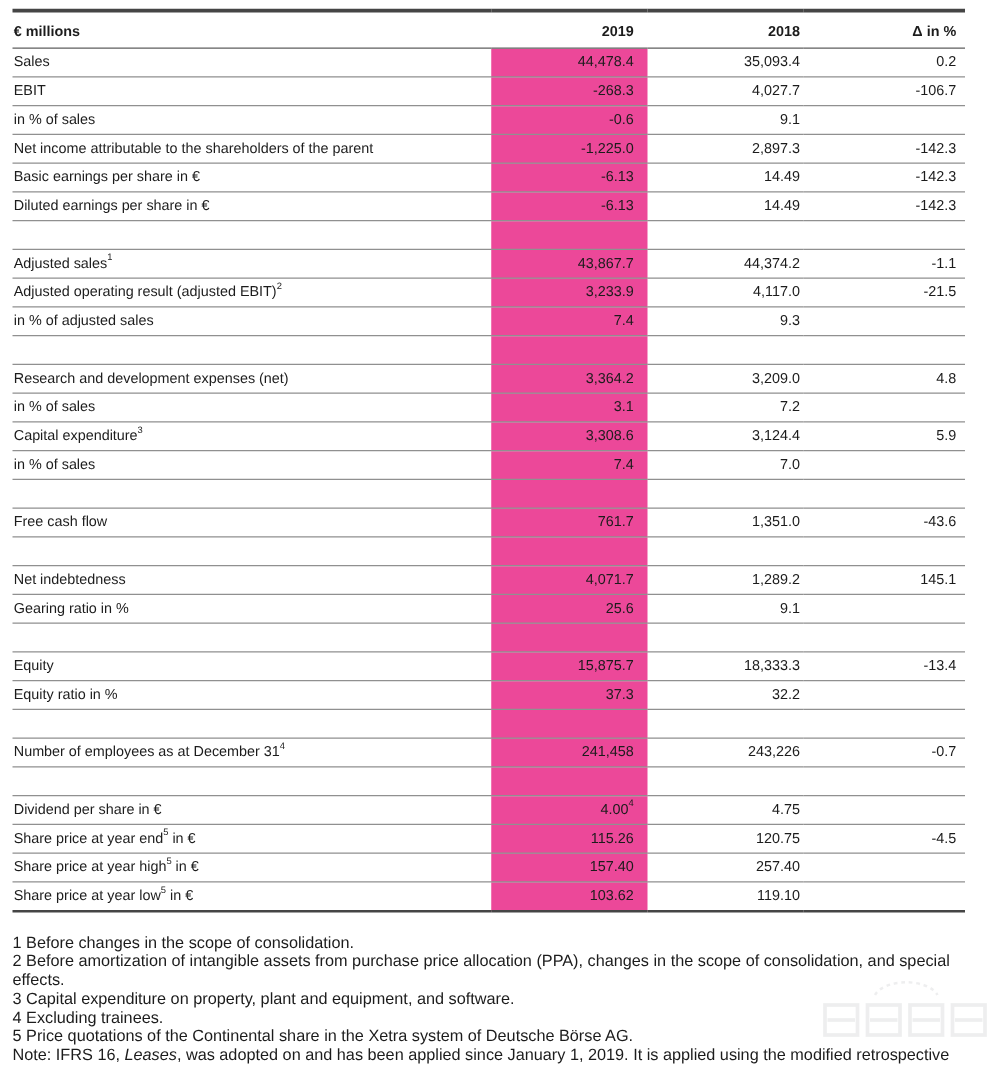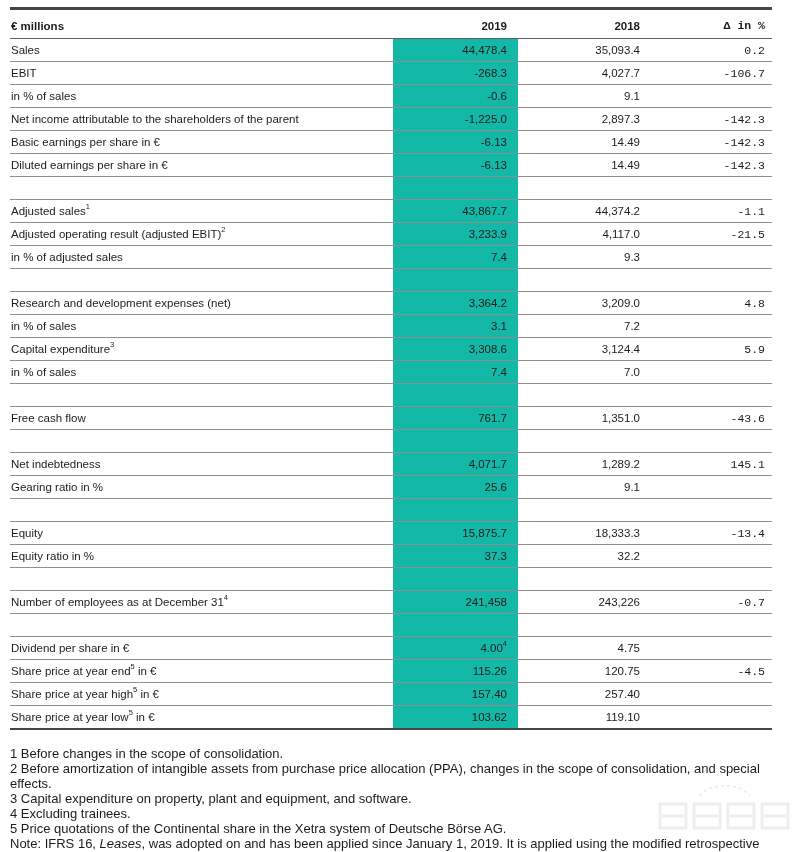--- a/index.html
+++ b/index.html
@@ -37,23 +37,23 @@
   }
   tbody tr { height: 23px; }
   tbody td {
     vertical-align: middle;
     border-bottom: 1px solid #909090;
     white-space: nowrap;
   }
   tbody tr:last-child td { border-bottom: 2px solid #454545; }
   .c-label { text-align: left; padding-left: 1px; }
   .c-2019  { text-align: right; padding-right: 11px; margin-top: 28px; }
-  tbody .c-2019 { background: #14b8a6; }
+  tbody .c-2019 { background: #ec4899; }
   .c-2018  { text-align: right; padding-right: 3px; }
-  .c-delta { text-align: right; padding-right: 7px; font-family: Liberation Mono, monospace; }
+  .c-delta { text-align: right; padding-right: 7px; }
   sup {
     font-size: 7.5px;
     line-height: 0;
     position: relative;
     top: -1px;
     vertical-align: super;
   }
   .footnotes {
     position: absolute;
     left: 10px;

